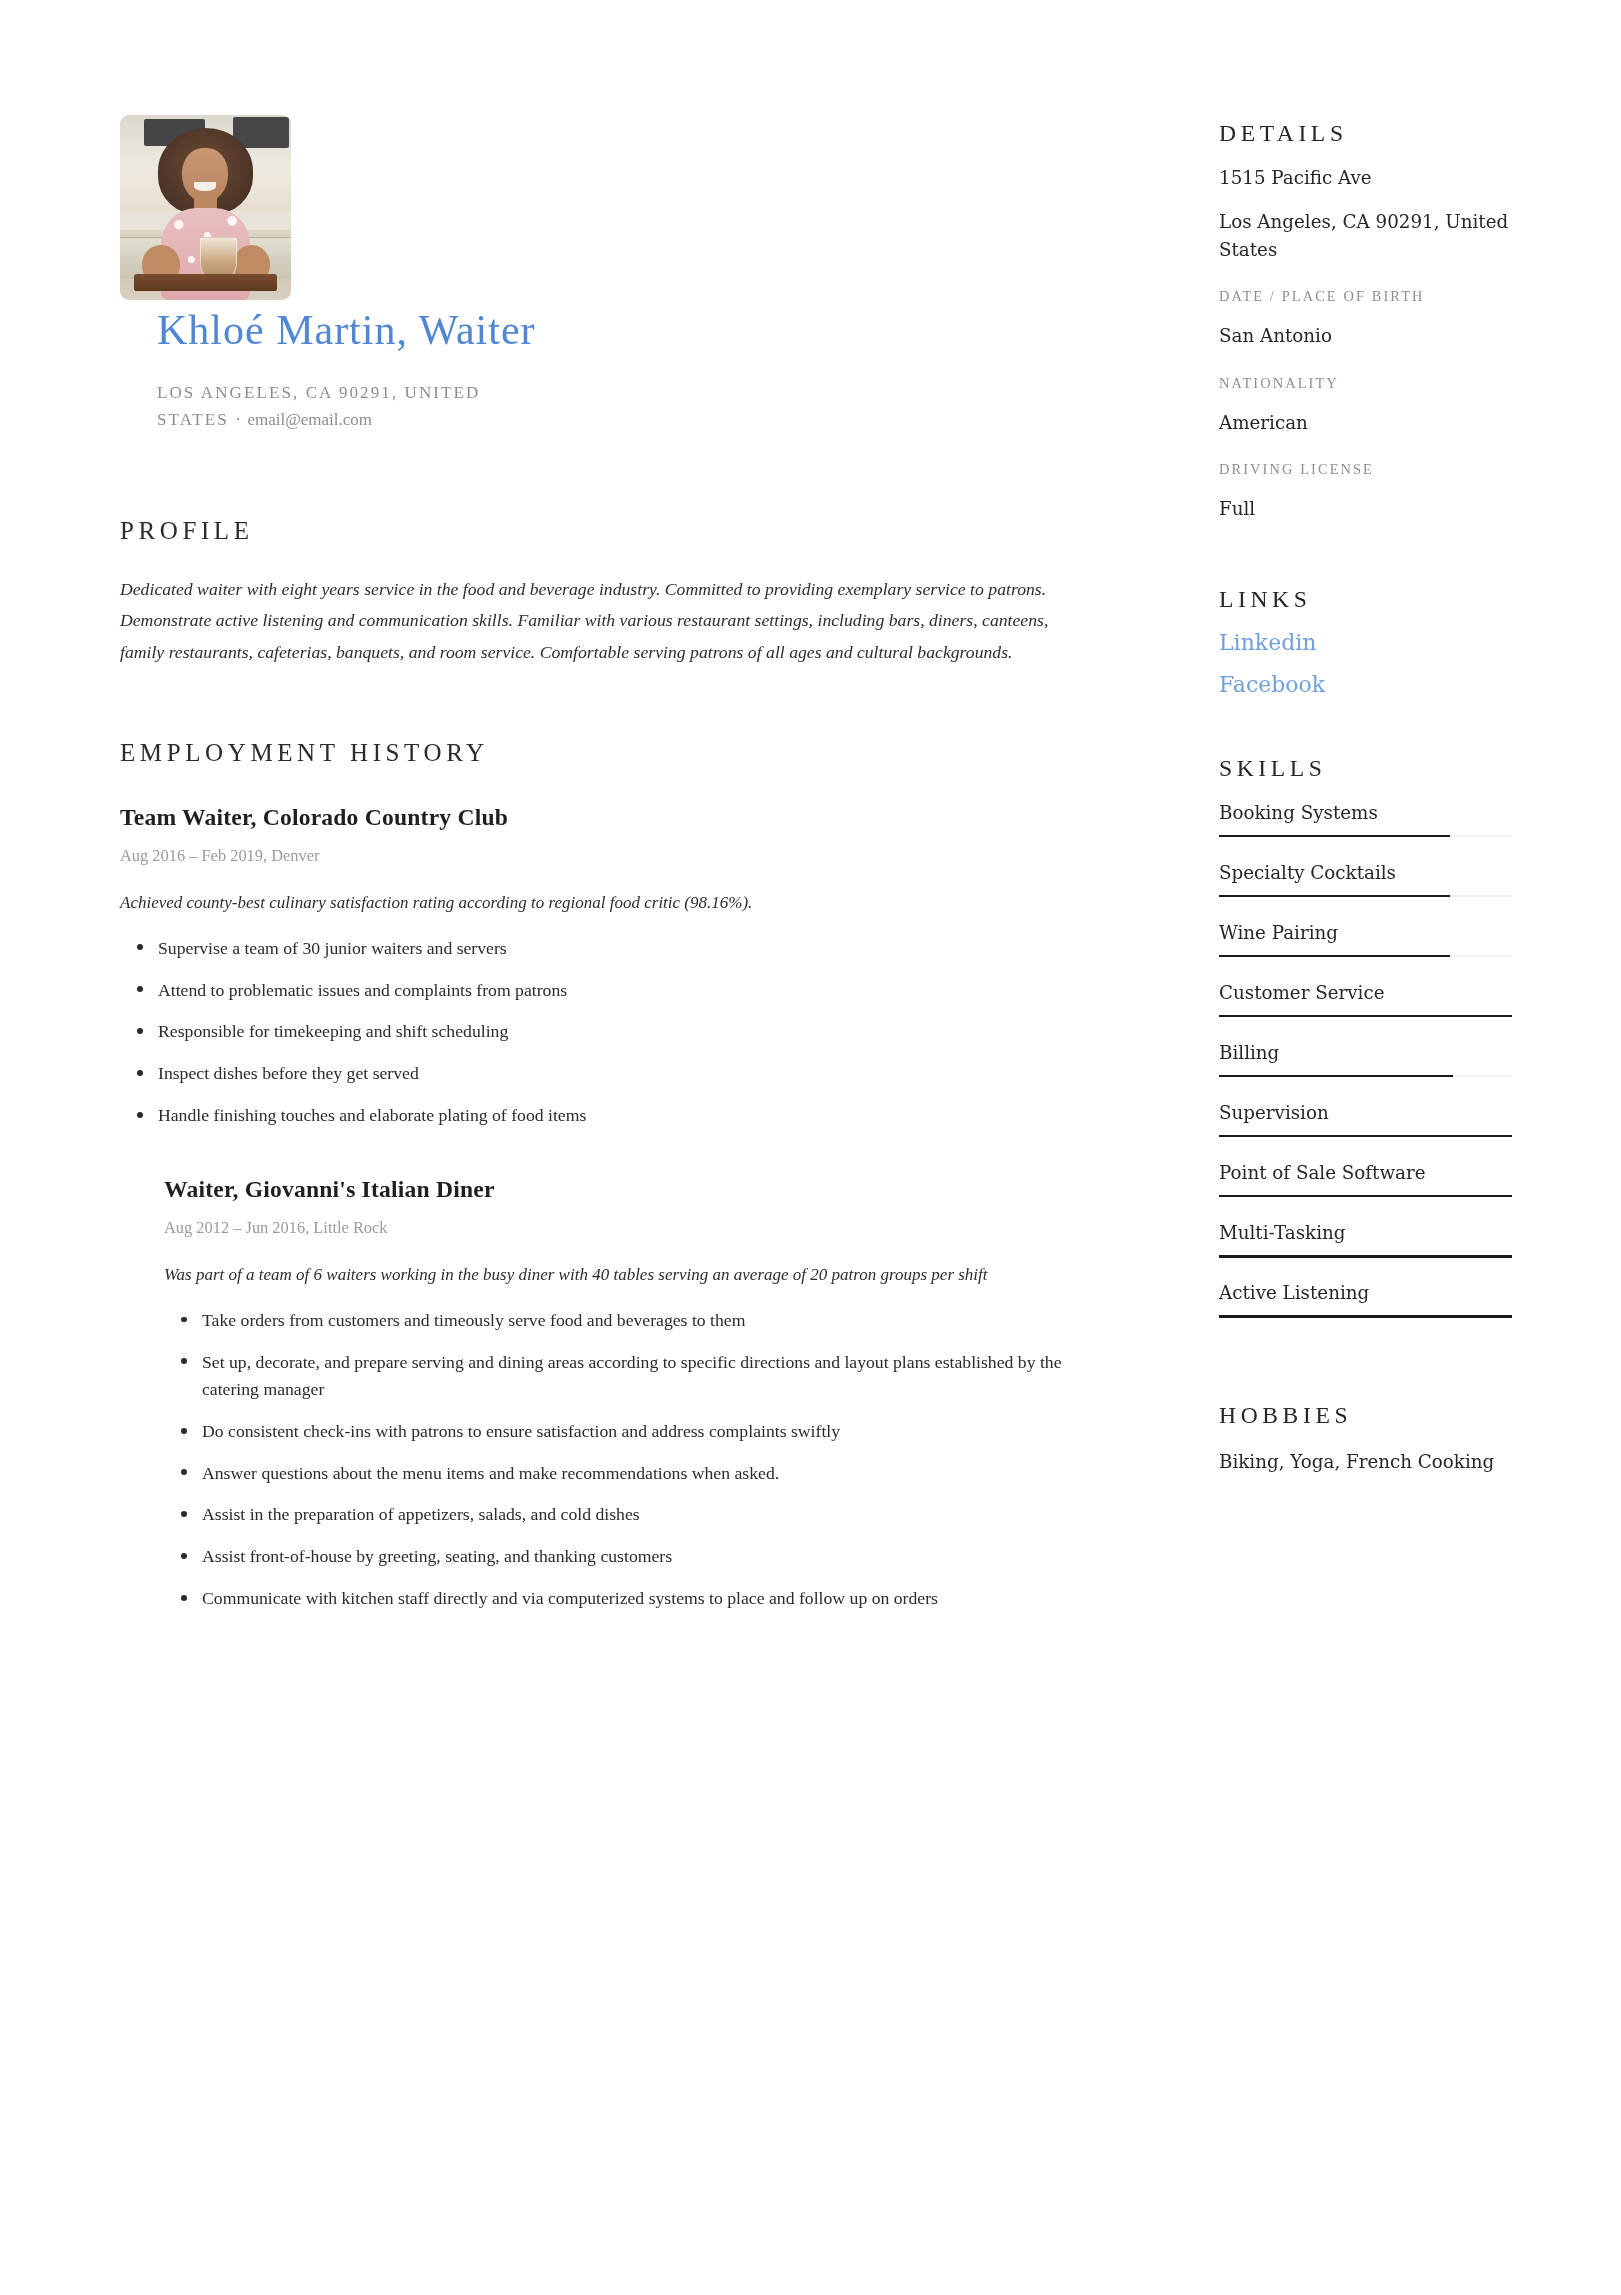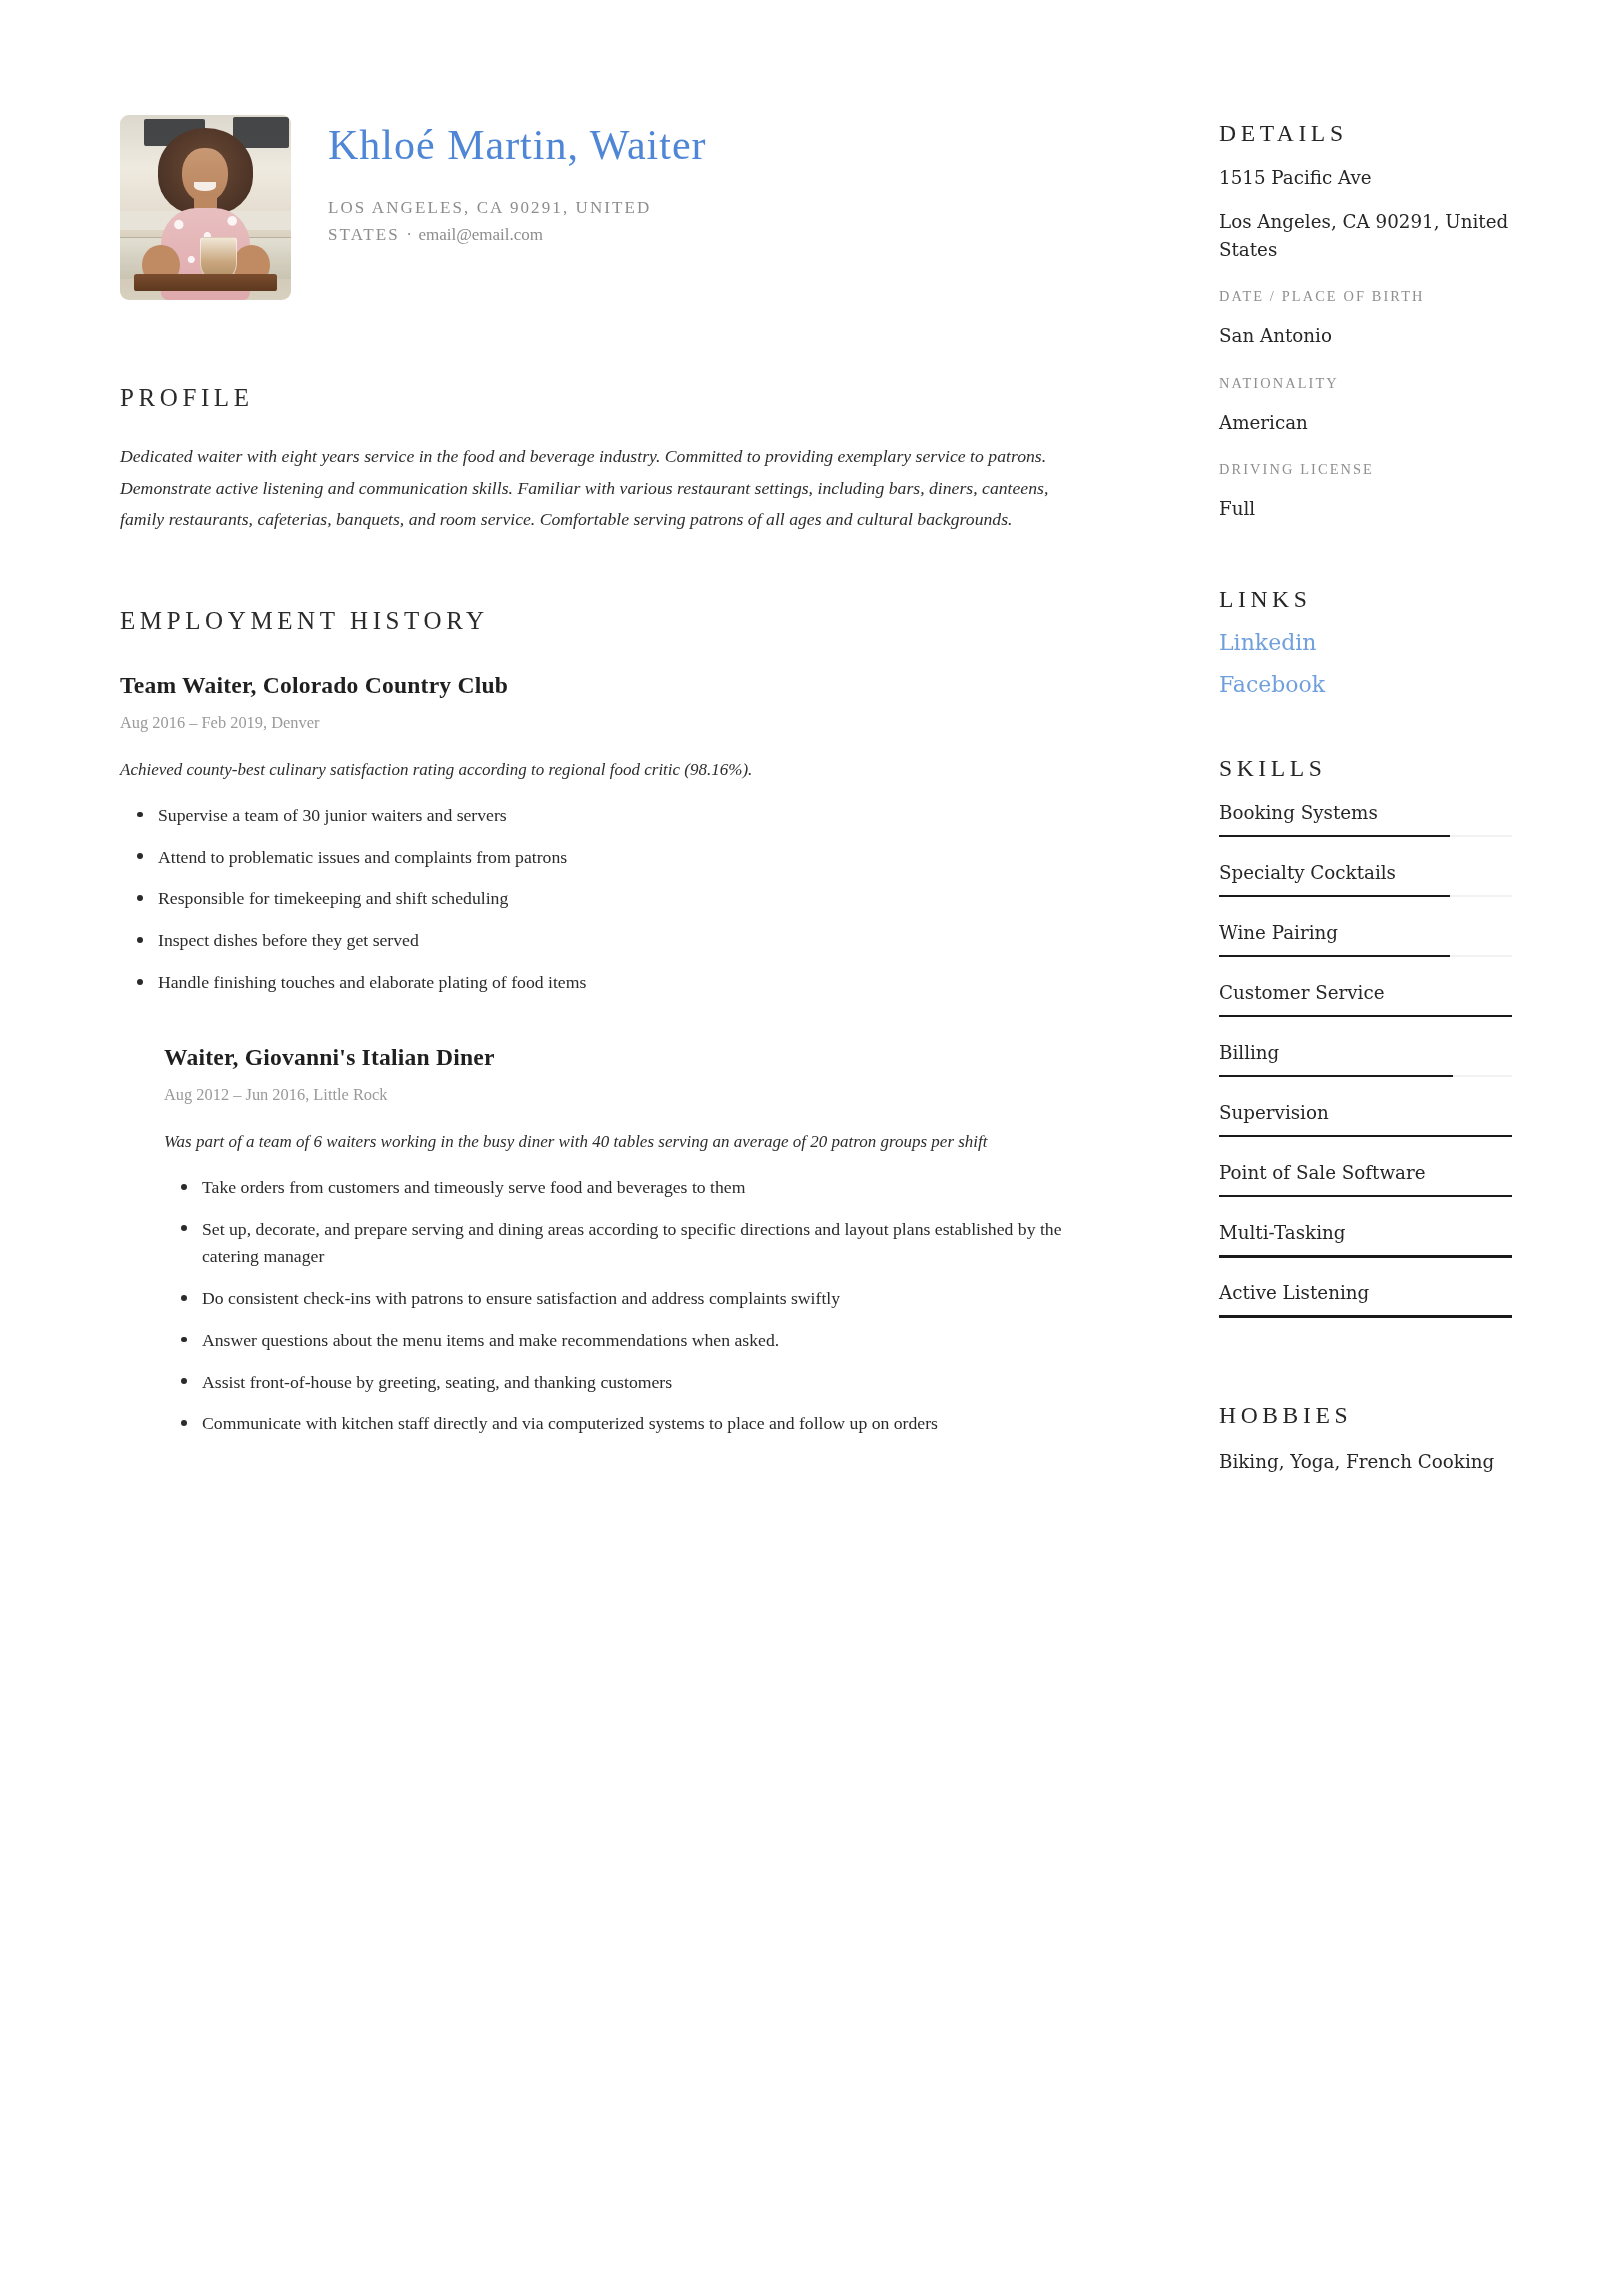--- a/index.html
+++ b/index.html
@@ -22,20 +22,21 @@
     position: absolute;
     left: 120px;
     top: 115px;
     width: 969px;
   }
 
   .header-row {
     display: flex;
     align-items: flex-start;
     gap: 0px;
+    flex-direction: column;
   }
 
   .photo {
     width: 171px;
     height: 185px;
     border-radius: 9.2px;
     flex: 0 0 auto;
     position: relative;
     overflow: hidden;
     background: #e8e3d8;
@@ -330,20 +331,21 @@
 
     <div class="job job2">
       <h3 class="job-title">Waiter, Giovanni's Italian Diner</h3>
       <div class="job-meta">Aug 2012 – Jun 2016, Little Rock</div>
       <p class="job-summary">Was part of a team of 6 waiters working in the busy diner with 40 tables serving an average of 20 patron groups per shift</p>
       <ul class="bullets">
         <li>Take orders from customers and timeously serve food and beverages to them</li>
         <li>Set up, decorate, and prepare serving and dining areas according to specific directions and layout plans established by the catering manager</li>
         <li>Do consistent check-ins with patrons to ensure satisfaction and address complaints swiftly</li>
         <li>Answer questions about the menu items and make recommendations when asked.</li>
+        <li>Assist in the preparation of appetizers, salads, and cold dishes</li>
         <li>Assist front-of-house by greeting, seating, and thanking customers</li>
         <li>Communicate with kitchen staff directly and via computerized systems to place and follow up on orders</li>
       </ul>
     </div>
   </div>
 
   <div class="side-col">
 
     <h2 class="side-head">DETAILS</h2>
     <div class="side-value">1515 Pacific Ave</div>

